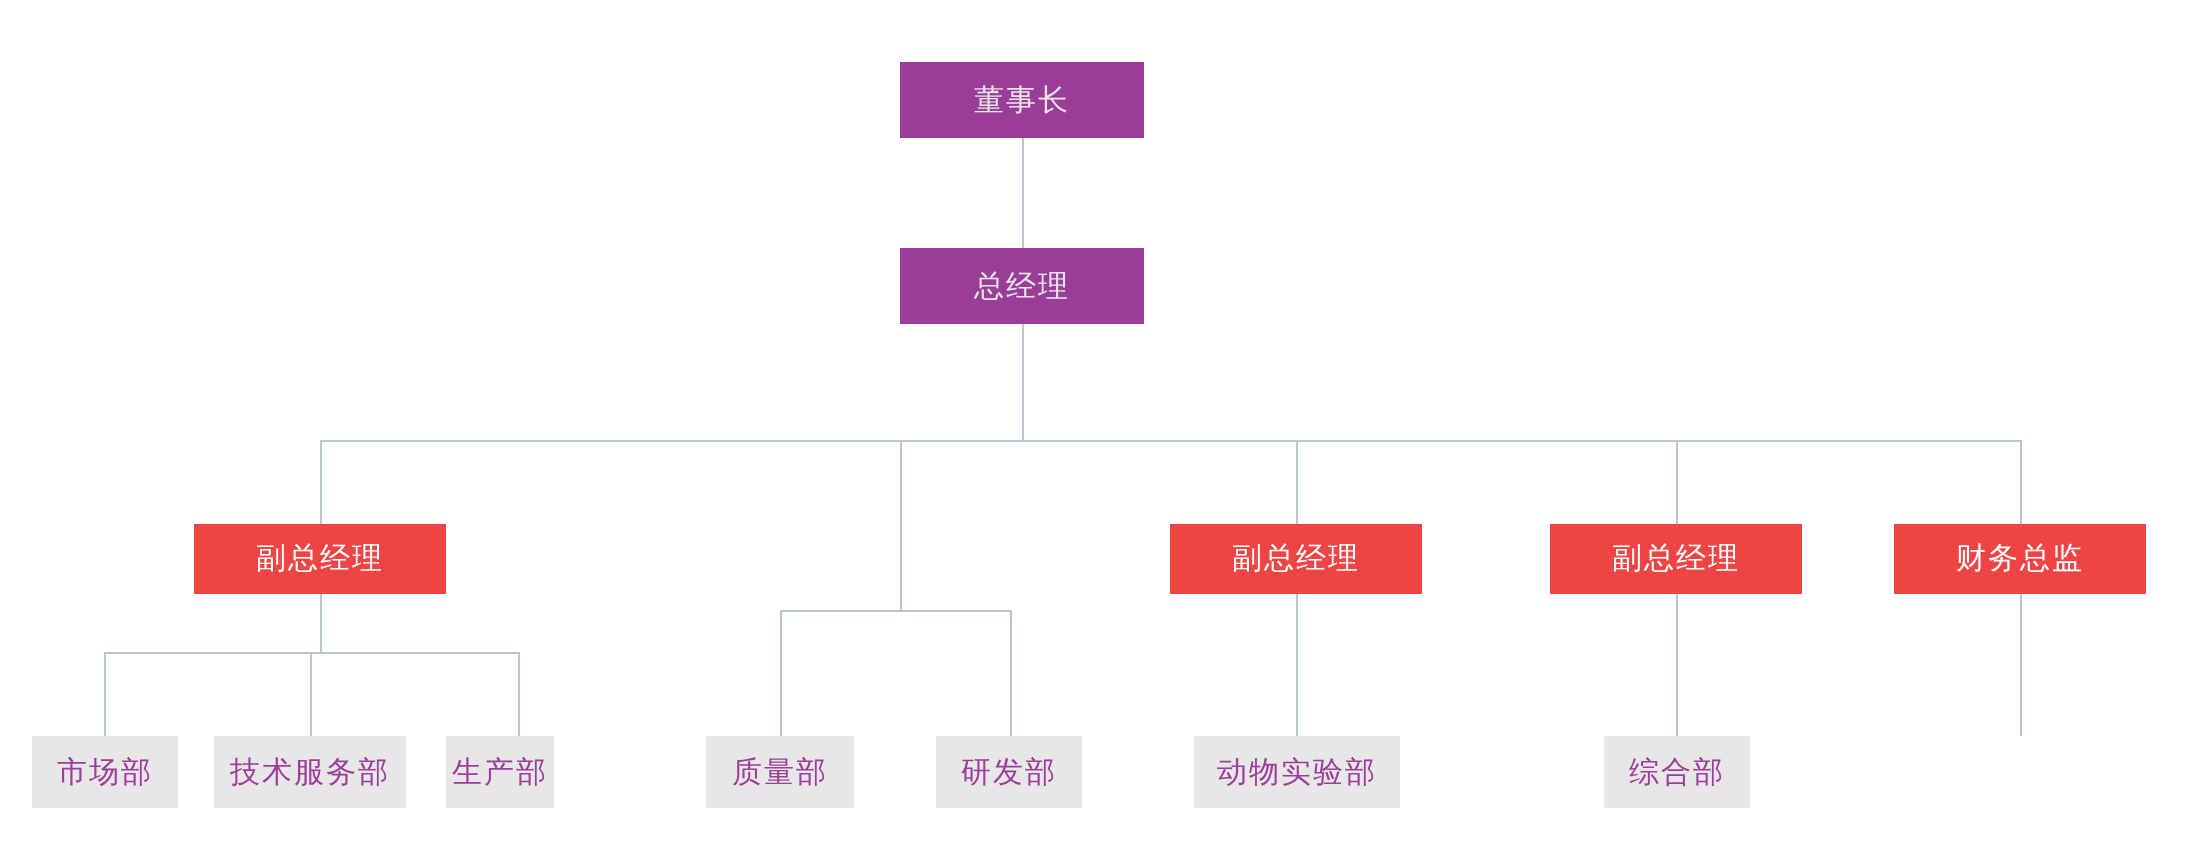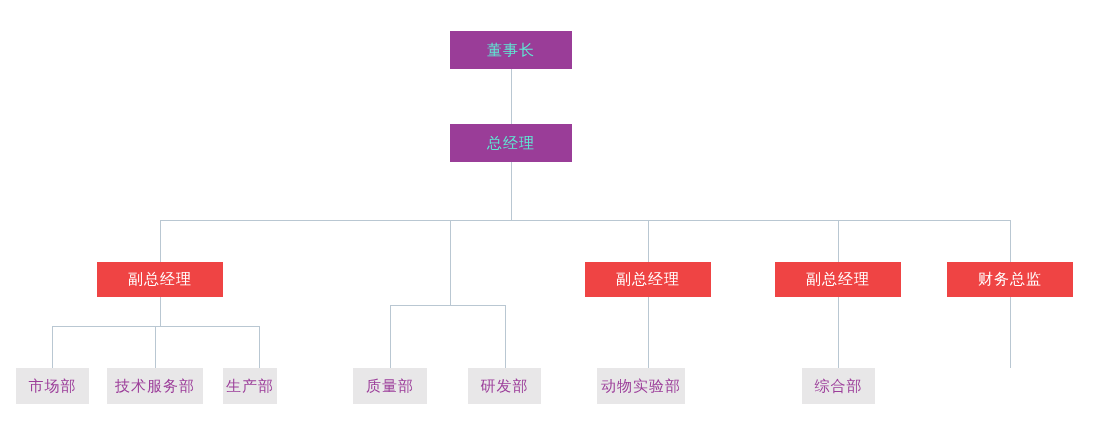--- a/index.html
+++ b/index.html
@@ -20,21 +20,21 @@
     display: flex;
     align-items: center;
     justify-content: center;
     font-size: 15px;
     letter-spacing: 1px;
     white-space: nowrap;
     box-sizing: border-box;
   }
   .lv-exec {            
     background: #9a3d98;
-    color: #5eead4;
+    color: #e5e5e5;
   }
   .lv-mgr {             
     background: #ef4444;
     color: #ffffff;
   }
   .lv-dept {            
     background: #e8e7e8;
     color: #9c3e9a;
   }
   .line {
@@ -79,16 +79,16 @@
   <div class="node lv-mgr" style="left:97px;  top:262px; width:126px; height:35px;">副总经理</div>
   <div class="node lv-mgr" style="left:585px; top:262px; width:126px; height:35px;">副总经理</div>
   <div class="node lv-mgr" style="left:775px; top:262px; width:126px; height:35px;">副总经理</div>
   <div class="node lv-mgr" style="left:947px; top:262px; width:126px; height:35px;text-align:right;">财务总监</div>
 
   <div class="node lv-dept" style="left:16px;  top:368px; width:73px;  height:36px;text-align:right;">市场部</div>
   <div class="node lv-dept" style="left:107px; top:368px; width:96px;  height:36px;">技术服务部</div>
   <div class="node lv-dept" style="left:223px; top:368px; width:54px;  height:36px;">生产部</div>
   <div class="node lv-dept" style="left:353px; top:368px; width:74px;  height:36px;">质量部</div>
   <div class="node lv-dept" style="left:468px; top:368px; width:73px;  height:36px;">研发部</div>
-  <div class="node lv-dept" style="left:597px; top:368px; width:88px; height:36px;">动物实验部</div>
+  <div class="node lv-dept" style="left:597px; top:368px; width:103px; height:36px;">动物实验部</div>
   <div class="node lv-dept" style="left:802px; top:368px; width:73px;  height:36px;">综合部</div>
 
 </div>
 
 </body></html>

